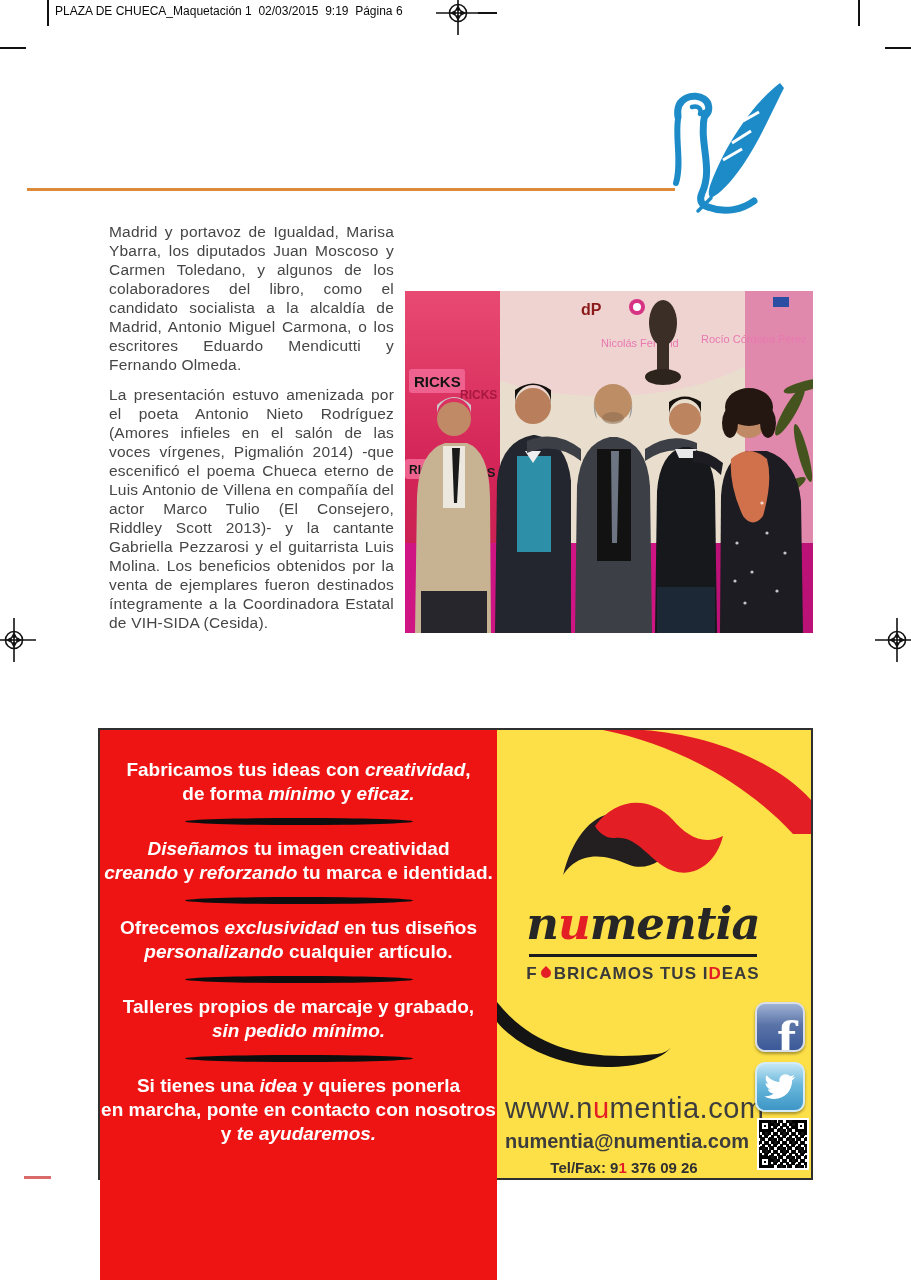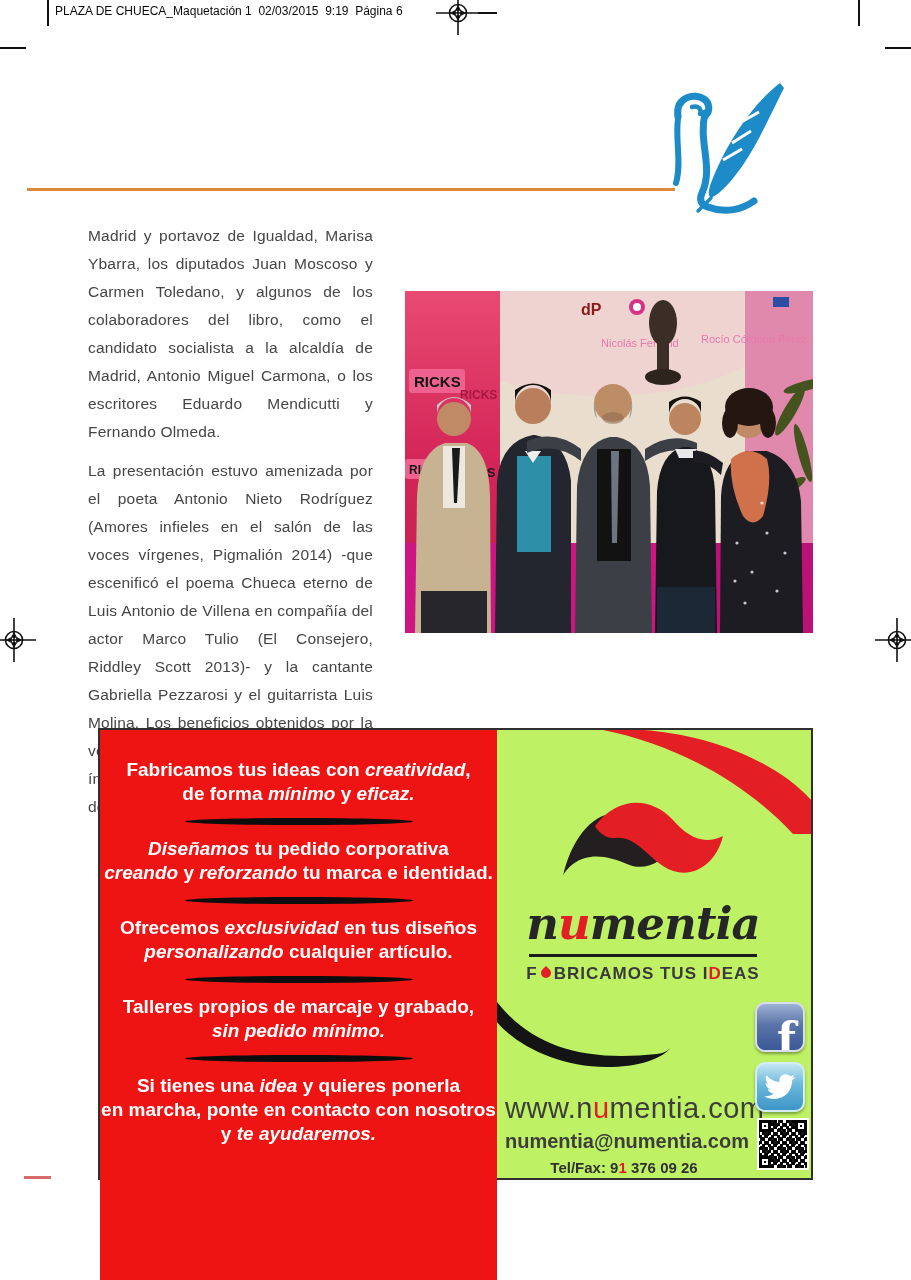--- a/index.html
+++ b/index.html
@@ -13,37 +13,37 @@
   .regmark line{stroke:#111;stroke-width:1.6;}
   .regmark circle{fill:none;stroke:#111;stroke-width:1.6;}
   .regmark path{fill:#111;}
   .slug{position:absolute;left:55px;top:4px;font-size:12px;color:#0a0a0a;white-space:pre;}
 
   
   .orange-rule{position:absolute;left:27px;top:188px;width:648px;height:3px;background:#de8a3a;}
   .quill{position:absolute;left:648px;top:80px;width:150px;height:134px;}
 
   
-  .article{position:absolute;left:88px;top:222px;width:285px;color:#454545;
-           font-size:15.5px;line-height:28px;text-align:justify;letter-spacing:.2px;}
+  .article{position:absolute;left:109px;top:222px;width:285px;color:#454545;
+           font-size:15.5px;line-height:19px;text-align:justify;letter-spacing:.2px;}
   .article p{margin:0 0 11px 0;}
 
   
   .photo{position:absolute;left:405px;top:291px;width:408px;height:342px;}
 
   
   .ad-box{position:absolute;left:98px;top:728px;width:715px;height:452px;
           border:2px solid #2f2f2f;box-sizing:border-box;background:#fff;}
   .ad-left{position:absolute;left:0;top:0;width:397px;height:578px;background:#ee1414;
            padding-top:28px;box-sizing:border-box;}
   .ad-line{color:#ffffff;font-weight:bold;font-size:19px;line-height:24px;text-align:center;}
   .ad-line i{font-style:italic;}
   .ad-divider{width:228px;height:7px;background:#0d0d0d;border-radius:50%;margin:12px auto;}
 
-  .ad-right{position:absolute;left:397px;top:0;width:314px;height:448px;background:#bef264;}
+  .ad-right{position:absolute;left:397px;top:0;width:314px;height:448px;background:#fde047;}
   .swoosh-tr{position:absolute;right:0;top:0;width:228px;height:104px;}
   .swoosh-bl{position:absolute;left:0;top:266px;width:175px;height:72px;}
   .n-mark{position:absolute;left:52px;top:54px;width:195px;height:118px;}
   .brand-row{position:absolute;top:168px;left:16px;width:260px;text-align:center;
              font-family:"DejaVu Serif",serif;font-style:italic;font-weight:bold;
              font-size:45px;line-height:52px;color:#262626;letter-spacing:-1px;}
   .brand-underline{position:absolute;top:224px;left:32px;width:228px;height:3px;background:#1c1c1c;}
   .tagline{position:absolute;top:234px;left:16px;width:260px;text-align:center;
            font-size:17px;font-weight:bold;letter-spacing:1px;color:#3a3a3a;}
   .red{color:#e31e24;}
@@ -248,21 +248,21 @@
   </svg>
 
   <div class="ad-box">
     <div class="ad-left">
       <div class="ad-block">
         <div class="ad-line"><span>Fabricamos tus ideas con </span><i>creatividad</i><span>,</span></div>
         <div class="ad-line"><span>de forma </span><i>mínimo</i><span> y </span><i>eficaz.</i></div>
       </div>
       <div class="ad-divider"></div>
       <div class="ad-block">
-        <div class="ad-line"><i>Diseñamos</i><span> tu pedido corporativa</span></div>
+        <div class="ad-line"><i>Diseñamos</i><span> tu imagen creatividad</span></div>
         <div class="ad-line"><i>creando</i><span> y </span><i>reforzando</i><span> tu marca e identidad.</span></div>
       </div>
       <div class="ad-divider"></div>
       <div class="ad-block">
         <div class="ad-line"><span>Ofrecemos </span><i>exclusividad</i><span> en tus diseños</span></div>
         <div class="ad-line"><i>personalizando</i><span> cualquier artículo.</span></div>
       </div>
       <div class="ad-divider"></div>
       <div class="ad-block">
         <div class="ad-line"><span>Talleres propios de marcaje y grabado,</span></div>

